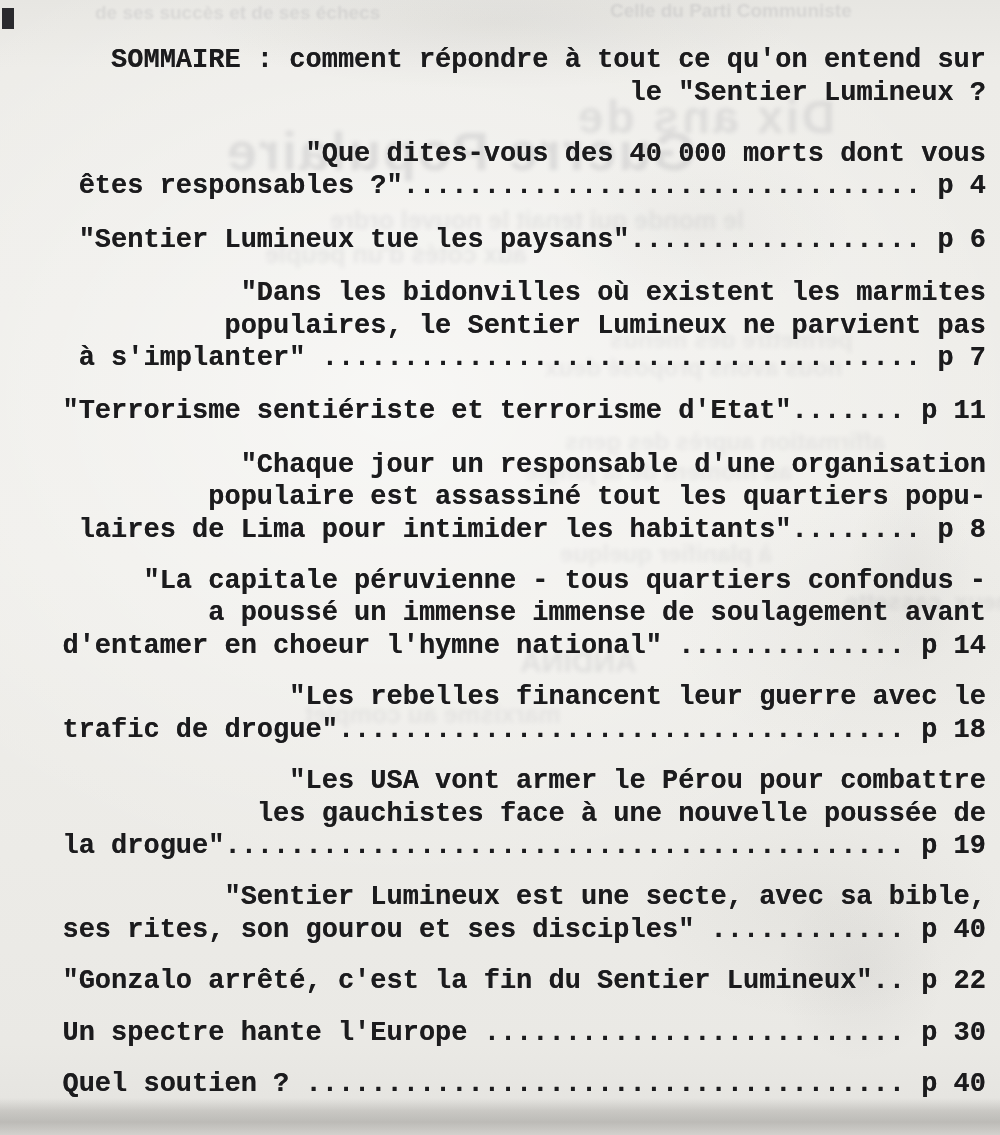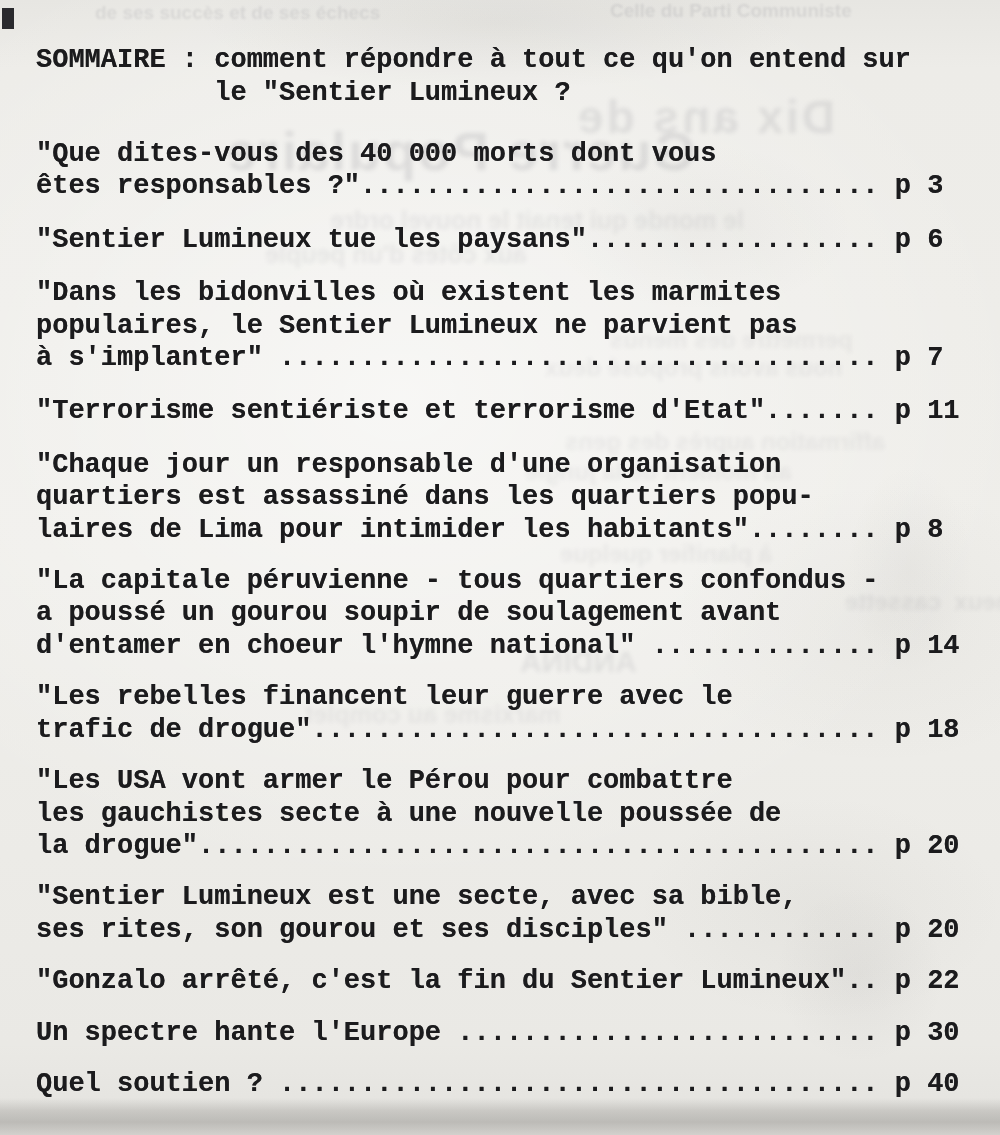--- a/index.html
+++ b/index.html
@@ -18,21 +18,21 @@
       radial-gradient(ellipse 300px 200px at 88% 55%, rgba(120,118,110,.05), rgba(0,0,0,0) 70%),
       radial-gradient(ellipse 220px 120px at 70% 20%, rgba(120,118,110,.05), rgba(0,0,0,0) 70%),
       radial-gradient(ellipse 400px 90px at 50% 2%, rgba(100,98,92,.08), rgba(0,0,0,0) 75%);
   }
   .bottom-band {
     position:absolute; left:0; right:0; top:1098px; height:37px;
     background:linear-gradient(180deg, rgba(150,148,144,0) 0%, rgba(150,148,144,.35) 35%, rgba(140,138,134,.45) 65%, rgba(170,168,164,.30) 100%);
   }
   .corner-mark { position:absolute; left:2px; top:8px; width:12px; height:21px; background:#15151a; opacity:.9; }
 
-  .content { position:absolute; left:36px; top:44px; width:950px; }
+  .content { position:absolute; left:36px; top:44px; width:950px;text-align:right; }
   .line {
     white-space:pre;
     font:700 27px/32.4px "Liberation Mono", monospace;
     color:#1b1b1d;
     text-shadow:0 0 .5px rgba(10,10,14,.65);
   }
   .header-block .line { line-height:33px; }
   .header-block { margin-bottom:28px; }
   .entry { margin-bottom:21px; }
   .entry:nth-child(n+5) { margin-bottom:19px; }
@@ -90,63 +90,63 @@
 
     <div class="header-block">
       <div class="line">SOMMAIRE : comment répondre à tout ce qu'on entend sur</div>
       <div class="line">           le "Sentier Lumineux ?</div>
     </div>
 
     <div class="entries">
 
       <div class="entry">
         <div class="line">"Que dites-vous des 40 000 morts dont vous</div>
-        <div class="line">êtes responsables ?"................................ p 3</div>
+        <div class="line">êtes responsables ?"................................ p 4</div>
       </div>
 
       <div class="entry">
         <div class="line">"Sentier Lumineux tue les paysans".................. p 6</div>
       </div>
 
       <div class="entry">
         <div class="line">"Dans les bidonvilles où existent les marmites</div>
         <div class="line">populaires, le Sentier Lumineux ne parvient pas</div>
         <div class="line">à s'implanter" ..................................... p 7</div>
       </div>
 
       <div class="entry">
         <div class="line">"Terrorisme sentiériste et terrorisme d'Etat"....... p 11</div>
       </div>
 
       <div class="entry">
         <div class="line">"Chaque jour un responsable d'une organisation</div>
-        <div class="line">quartiers est assassiné dans les quartiers popu-</div>
+        <div class="line">populaire est assassiné tout les quartiers popu-</div>
         <div class="line">laires de Lima pour intimider les habitants"........ p 8</div>
       </div>
 
       <div class="entry">
         <div class="line">"La capitale péruvienne - tous quartiers confondus -</div>
-        <div class="line">a poussé un gourou soupir de soulagement avant</div>
+        <div class="line">a poussé un immense immense de soulagement avant</div>
         <div class="line">d'entamer en choeur l'hymne national" .............. p 14</div>
       </div>
 
       <div class="entry">
         <div class="line">"Les rebelles financent leur guerre avec le</div>
         <div class="line">trafic de drogue"................................... p 18</div>
       </div>
 
       <div class="entry">
         <div class="line">"Les USA vont armer le Pérou pour combattre</div>
-        <div class="line">les gauchistes secte à une nouvelle poussée de</div>
-        <div class="line">la drogue".......................................... p 20</div>
+        <div class="line">les gauchistes face à une nouvelle poussée de</div>
+        <div class="line">la drogue".......................................... p 19</div>
       </div>
 
       <div class="entry">
         <div class="line">"Sentier Lumineux est une secte, avec sa bible,</div>
-        <div class="line">ses rites, son gourou et ses disciples" ............ p 20</div>
+        <div class="line">ses rites, son gourou et ses disciples" ............ p 40</div>
       </div>
 
       <div class="entry">
         <div class="line">"Gonzalo arrêté, c'est la fin du Sentier Lumineux".. p 22</div>
       </div>
 
       <div class="entry">
         <div class="line">Un spectre hante l'Europe .......................... p 30</div>
       </div>
 

